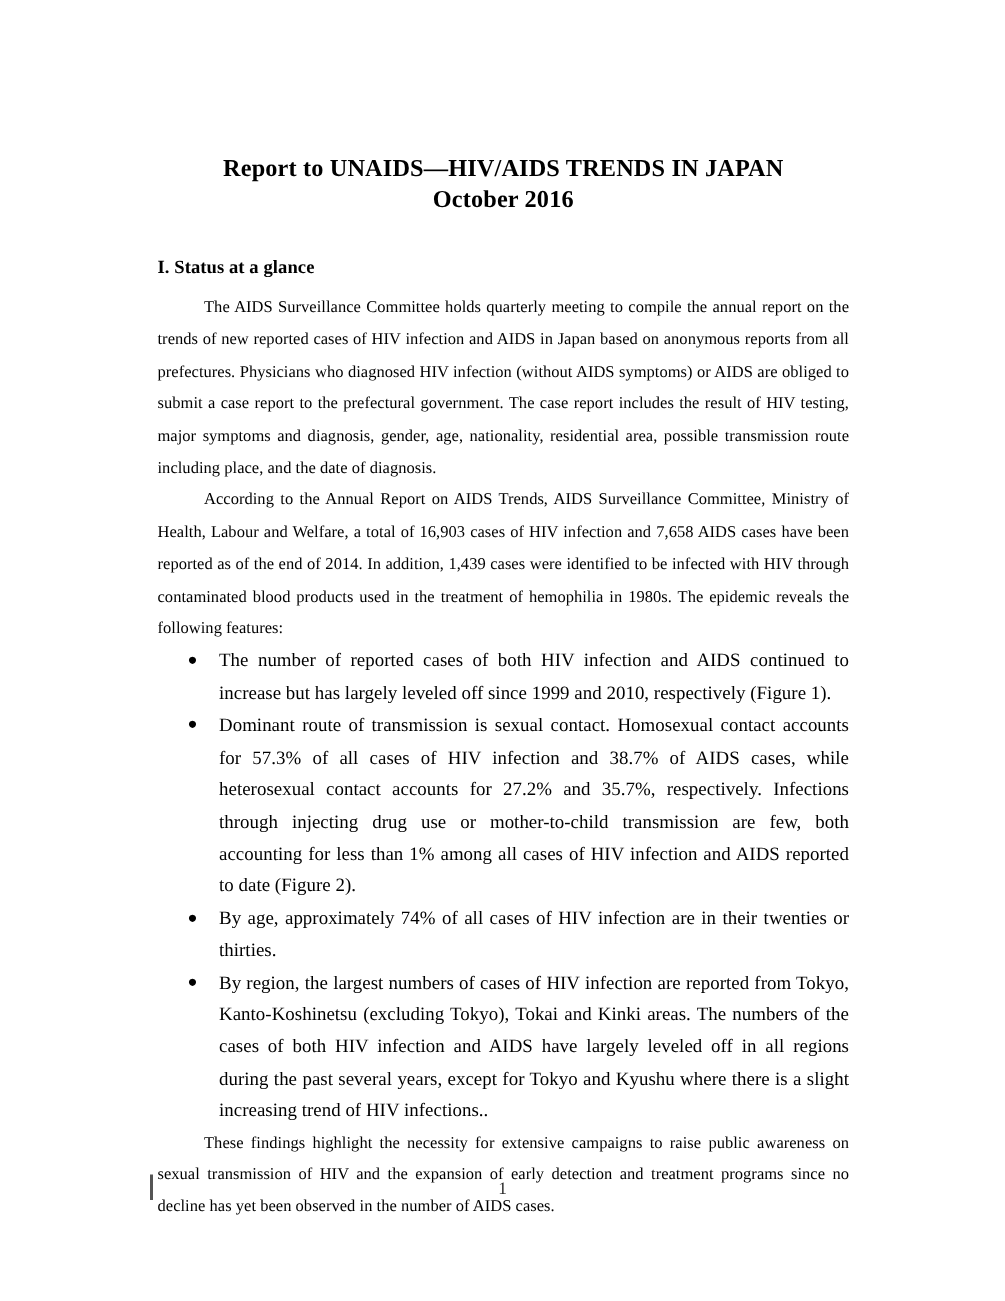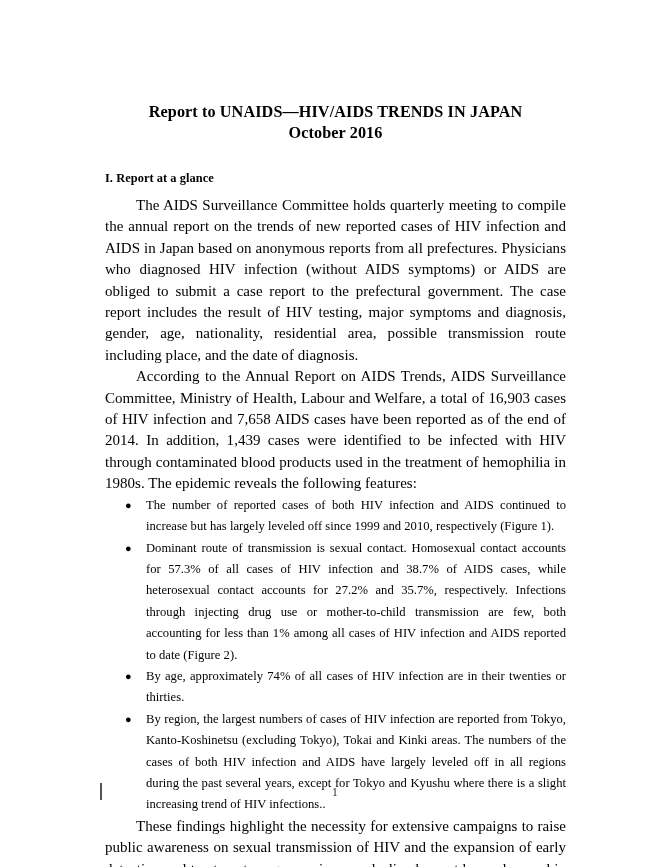--- a/index.html
+++ b/index.html
@@ -53,21 +53,21 @@
     font-weight: bold;
     font-size: 12.4px;
     line-height: 16px;
     margin: 0;
     padding-top: 27px;
     letter-spacing: 0.05px;
   }
 
   
   p.body-par {
-    font-size: 15px;
+    font-size: 11px;
     line-height: 21.4px;
     text-align: justify;
     text-justify: inter-word;
     margin: 0;
     text-indent: 31px;
     letter-spacing: 0.02px;
   }
   p.par-first {
     padding-top: 9px;
   }
@@ -134,21 +134,21 @@
 <body>
 
 <div class="page">
   <div class="content">
 
     <h1 class="doc-title">
       <span>Report to UNAIDS—HIV/AIDS TRENDS IN JAPAN</span>
       <span class="line2">October 2016</span>
     </h1>
 
-    <h2 class="section-heading">I. Report at a glance</h2>
+    <h2 class="section-heading">I. Status at a glance</h2>
 
     <p class="body-par par-first">The AIDS Surveillance Committee holds quarterly meeting to compile the annual report on the trends of new reported cases of HIV infection and AIDS in Japan based on anonymous reports from all prefectures. Physicians who diagnosed HIV infection (without AIDS symptoms) or AIDS are obliged to submit a case report to the prefectural government. The case report includes the result of HIV testing, major symptoms and diagnosis, gender, age, nationality, residential area, possible transmission route including place, and the date of diagnosis.</p>
 
     <p class="body-par par-gap">According to the Annual Report on AIDS Trends, AIDS Surveillance Committee, Ministry of Health, Labour and Welfare, a total of 16,903 cases of HIV infection and 7,658 AIDS cases have been reported as of the end of 2014. In addition, 1,439 cases were identified to be infected with HIV through contaminated blood products used in the treatment of hemophilia in 1980s. The epidemic reveals the following features:</p>
 
     <ul class="bullets">
       <li>
         <span class="bullet-mark">●</span>
         <span class="txt">The number of reported cases of both HIV infection and AIDS continued to increase but has largely leveled off since 1999 and 2010, respectively (Figure 1).</span>
       </li>

